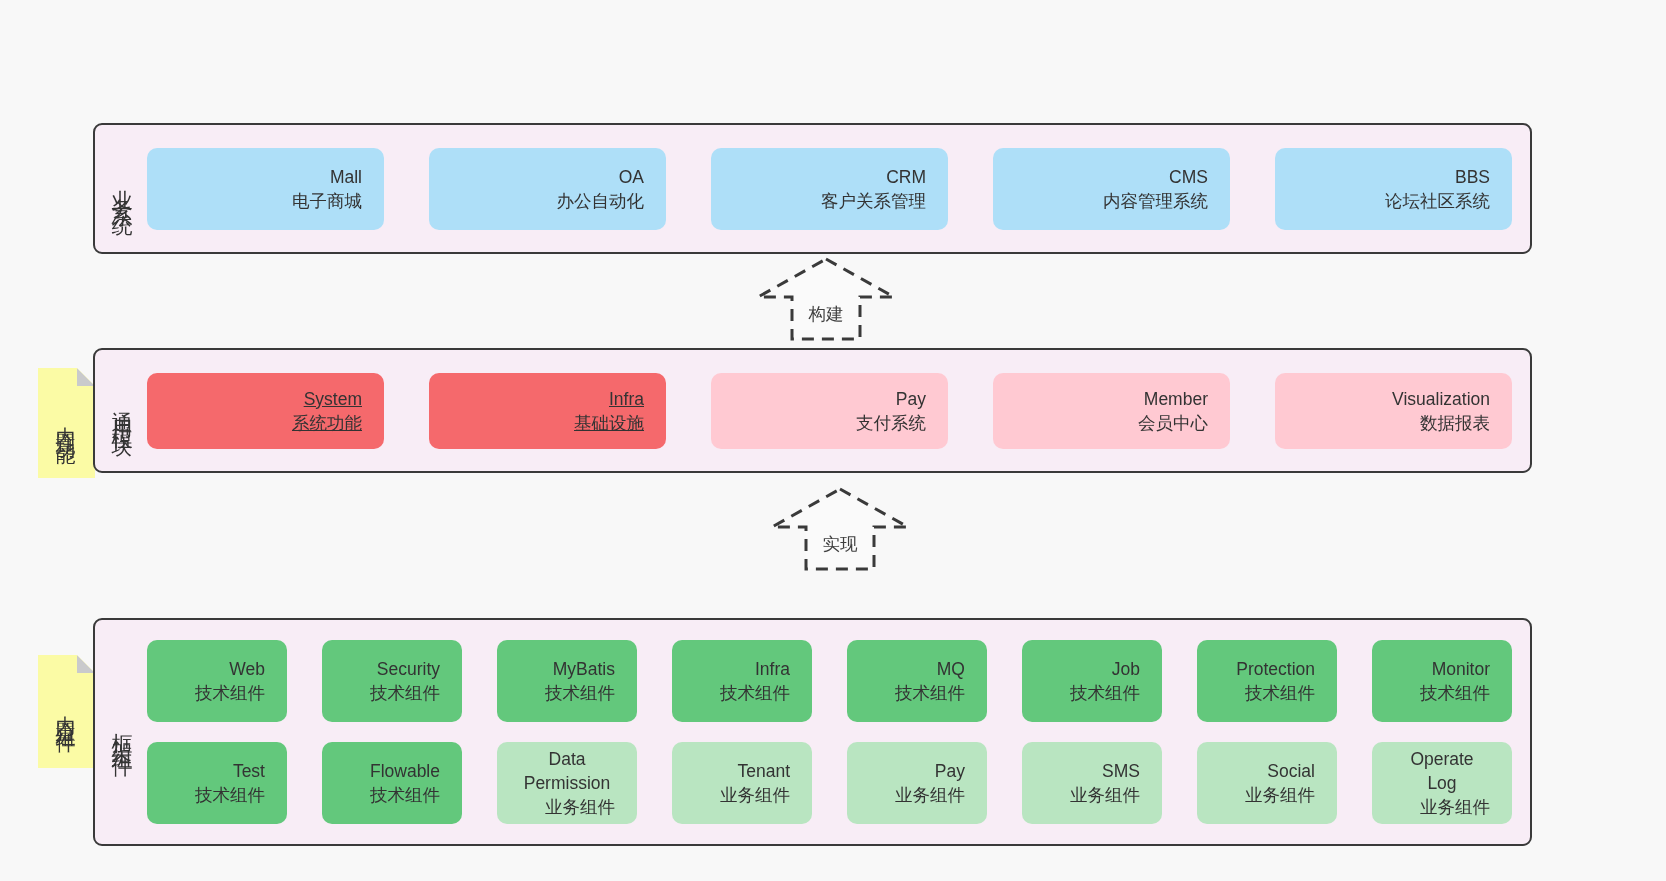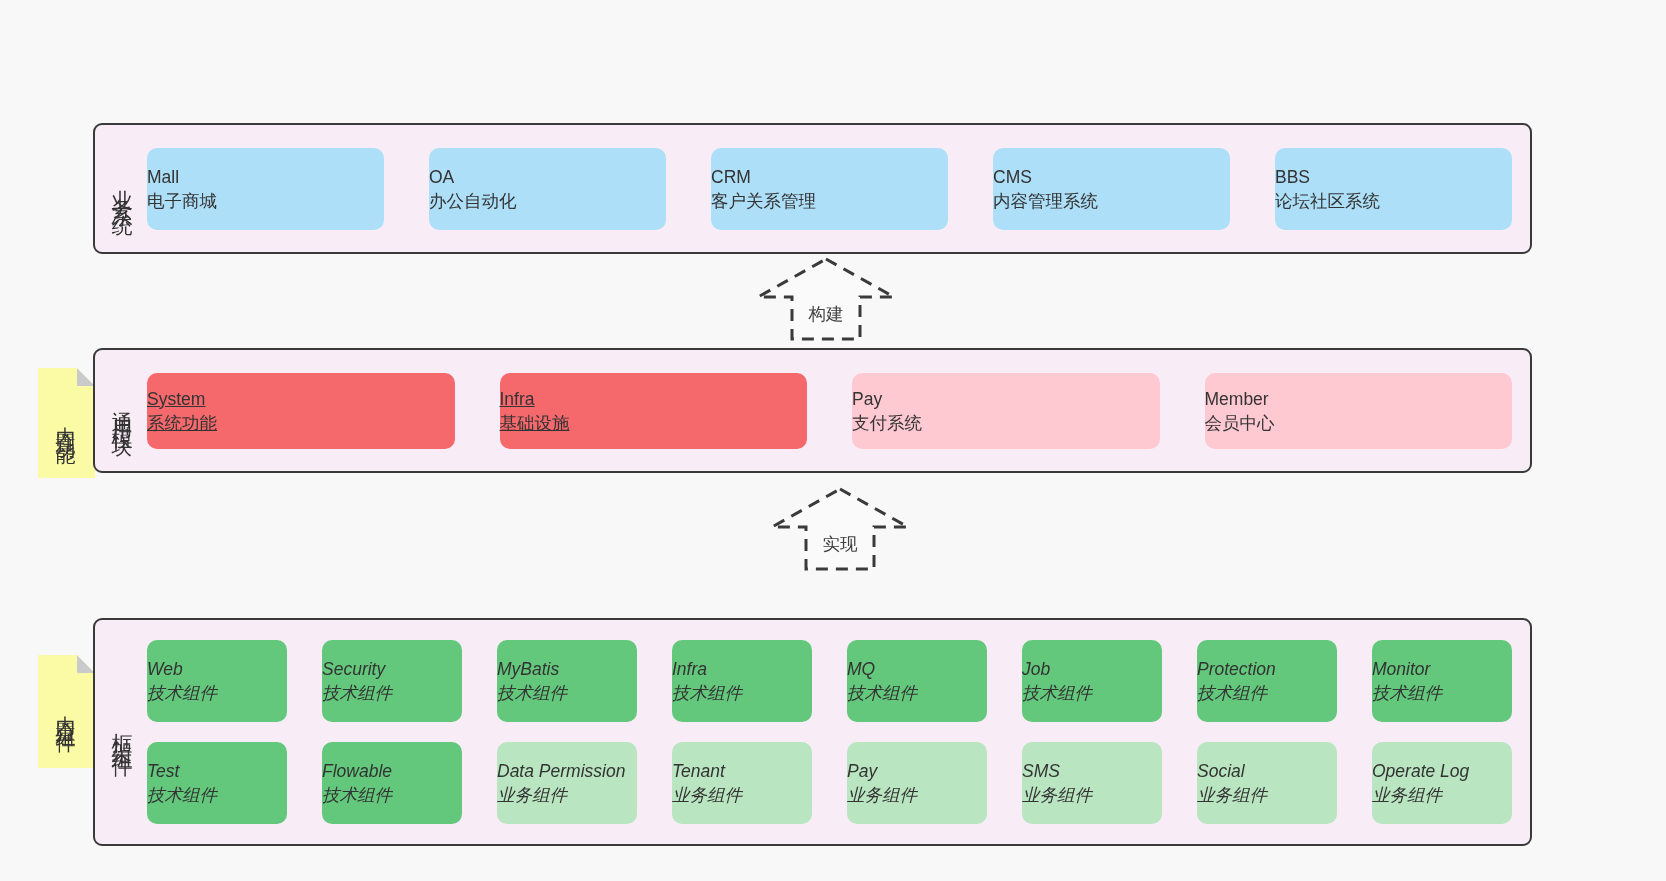--- a/index.html
+++ b/index.html
@@ -26,26 +26,26 @@
   }
   .side-label span {
     writing-mode:vertical-rl; text-orientation:upright;
     font-size:21px; letter-spacing:8px; color:#333;
   }
   .rows {
     position:absolute; left:52px; right:18px; top:0; bottom:0;
     display:flex; flex-direction:column; justify-content:center; gap:20px;
   }
   .box-row { display:flex; gap:45px; }
-  #section-framework-components .box-row { gap:35px;font-style:italic; }
+  #section-framework-components .box-row { gap:35px; }
   .box {
     flex:1; height:82px; border-radius:10px;
-    display:flex; flex-direction:column; align-items:flex-start; justify-content:center;
+    display:flex; flex-direction:column; align-items:flex-end; justify-content:center;
     text-align:center; font-size:17.5px; line-height:24px; color:#333;
-    padding:0 0;
+    padding:0 22px;
   }
   #section-common-modules .box { height:76px; }
   .variant-blue       { background:var(--c-blue,#aedff8); }
   .variant-red        { background:var(--c-red,#f5696c);text-decoration:underline; }
   .variant-pink       { background:var(--c-pink,#ffc9d2); }
   .variant-green      { background:var(--c-green,#63c87c); }
   .variant-lightgreen { background:var(--c-light-green,#b9e5c1); }
 
   .sticky-note {
     position:absolute; left:38px; width:57px;
@@ -140,20 +140,24 @@
             <div class="box-subtitle">基础设施</div>
           </div>
           <div class="box variant-pink">
             <div class="box-title">Pay</div>
             <div class="box-subtitle">支付系统</div>
           </div>
           <div class="box variant-pink">
             <div class="box-title">Member</div>
             <div class="box-subtitle">会员中心</div>
           </div>
+          <div class="box variant-pink">
+            <div class="box-title">Visualization</div>
+            <div class="box-subtitle">数据报表</div>
+          </div>
         </div>
       </div>
   </div>
 
   <div class="section" id="section-framework-components">
     <div class="side-label">
       <span>框架组件</span>
     </div>
     <div class="rows">
         <div class="box-row">

